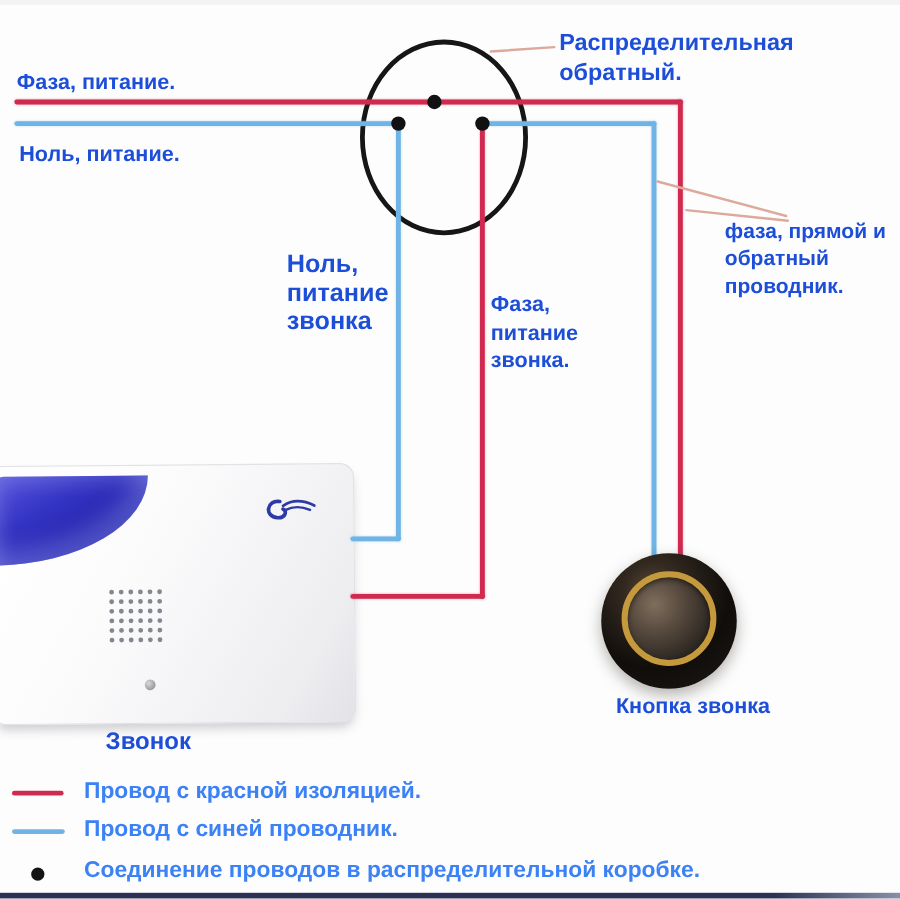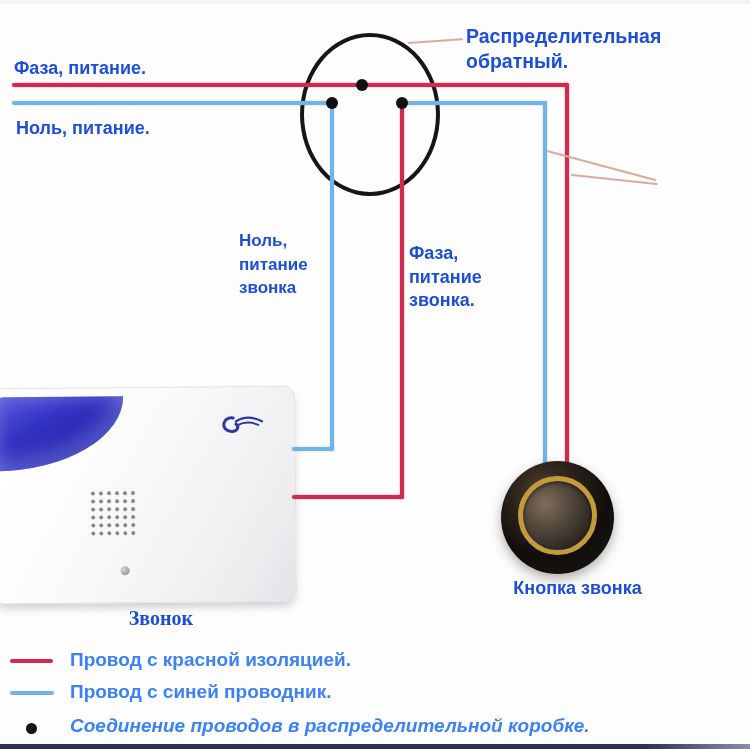--- a/index.html
+++ b/index.html
@@ -133,40 +133,45 @@
   <div class="leader" style="left:571px;top:174px;width:87px;transform:rotate(6deg);"></div>
 
   <div class="lbl" style="left:14px;top:58px;font-size:18px;">Фаза, питание.</div>
   <div class="lbl" style="left:16px;top:106px;font-size:18px;margin-top:12px;">Ноль, питание.</div>
 
   <div class="lbl" style="left:466px;top:24px;font-size:19.5px;line-height:25px;">
     <span class="ln">Распределительная</span>
     <span class="ln">обратный.</span>
   </div>
 
-  <div class="lbl" style="left:239px;top:229px;font-size:17px;line-height:23.5px;">
+  <div class="lbl" style="left:239px;top:209px;font-size:21px;line-height:23.5px;">
     <span class="ln">Ноль,</span>
     <span class="ln">питание</span>
     <span class="ln">звонка</span>
   </div>
 
   <div class="lbl" style="left:409px;top:242px;font-size:18px;line-height:23.5px;">
     <span class="ln">Фаза,</span>
     <span class="ln">питание</span>
     <span class="ln">звонка.</span>
   </div>
 
+  <div class="lbl" style="left:604px;top:181px;font-size:17.5px;line-height:23px;">
+    <span class="ln">фаза, прямой и</span>
+    <span class="ln">обратный</span>
+    <span class="ln">проводник.</span>
+  </div>
 
-  <div class="lbl" style="left:63px;top:607px;width:130px;text-align:right;font-size:20px;font-family:Liberation Serif, serif;">Звонок</div>
+  <div class="lbl" style="left:88px;top:607px;width:130px;text-align:left;font-size:20px;">Звонок</div>
   <div class="lbl" style="left:495px;top:578px;width:165px;text-align:center;font-size:18px;">Кнопка звонка</div>
 
   <div class="lg-swatch" style="left:10px;top:659px;width:43px;background:#d02a50;"></div>
   <div class="lg-text" style="left:70px;top:649px;">Провод с красной изоляцией.</div>
 
   <div class="lg-swatch" style="left:10px;top:691px;width:44px;background:#6fb4e4;"></div>
   <div class="lg-text" style="left:70px;top:681px;">Провод с синей проводник.</div>
 
   <div class="lg-dot" style="left:26px;top:723px;"></div>
-  <div class="lg-text" style="left:70px;top:715px;font-style:italic;">Соединение проводов в распределительной коробке.</div>
+  <div class="lg-text" style="left:70px;top:715px;">Соединение проводов в распределительной коробке.</div>
 
   <div class="bottom-bar"></div>
 
 </div>
 
 </body></html>

